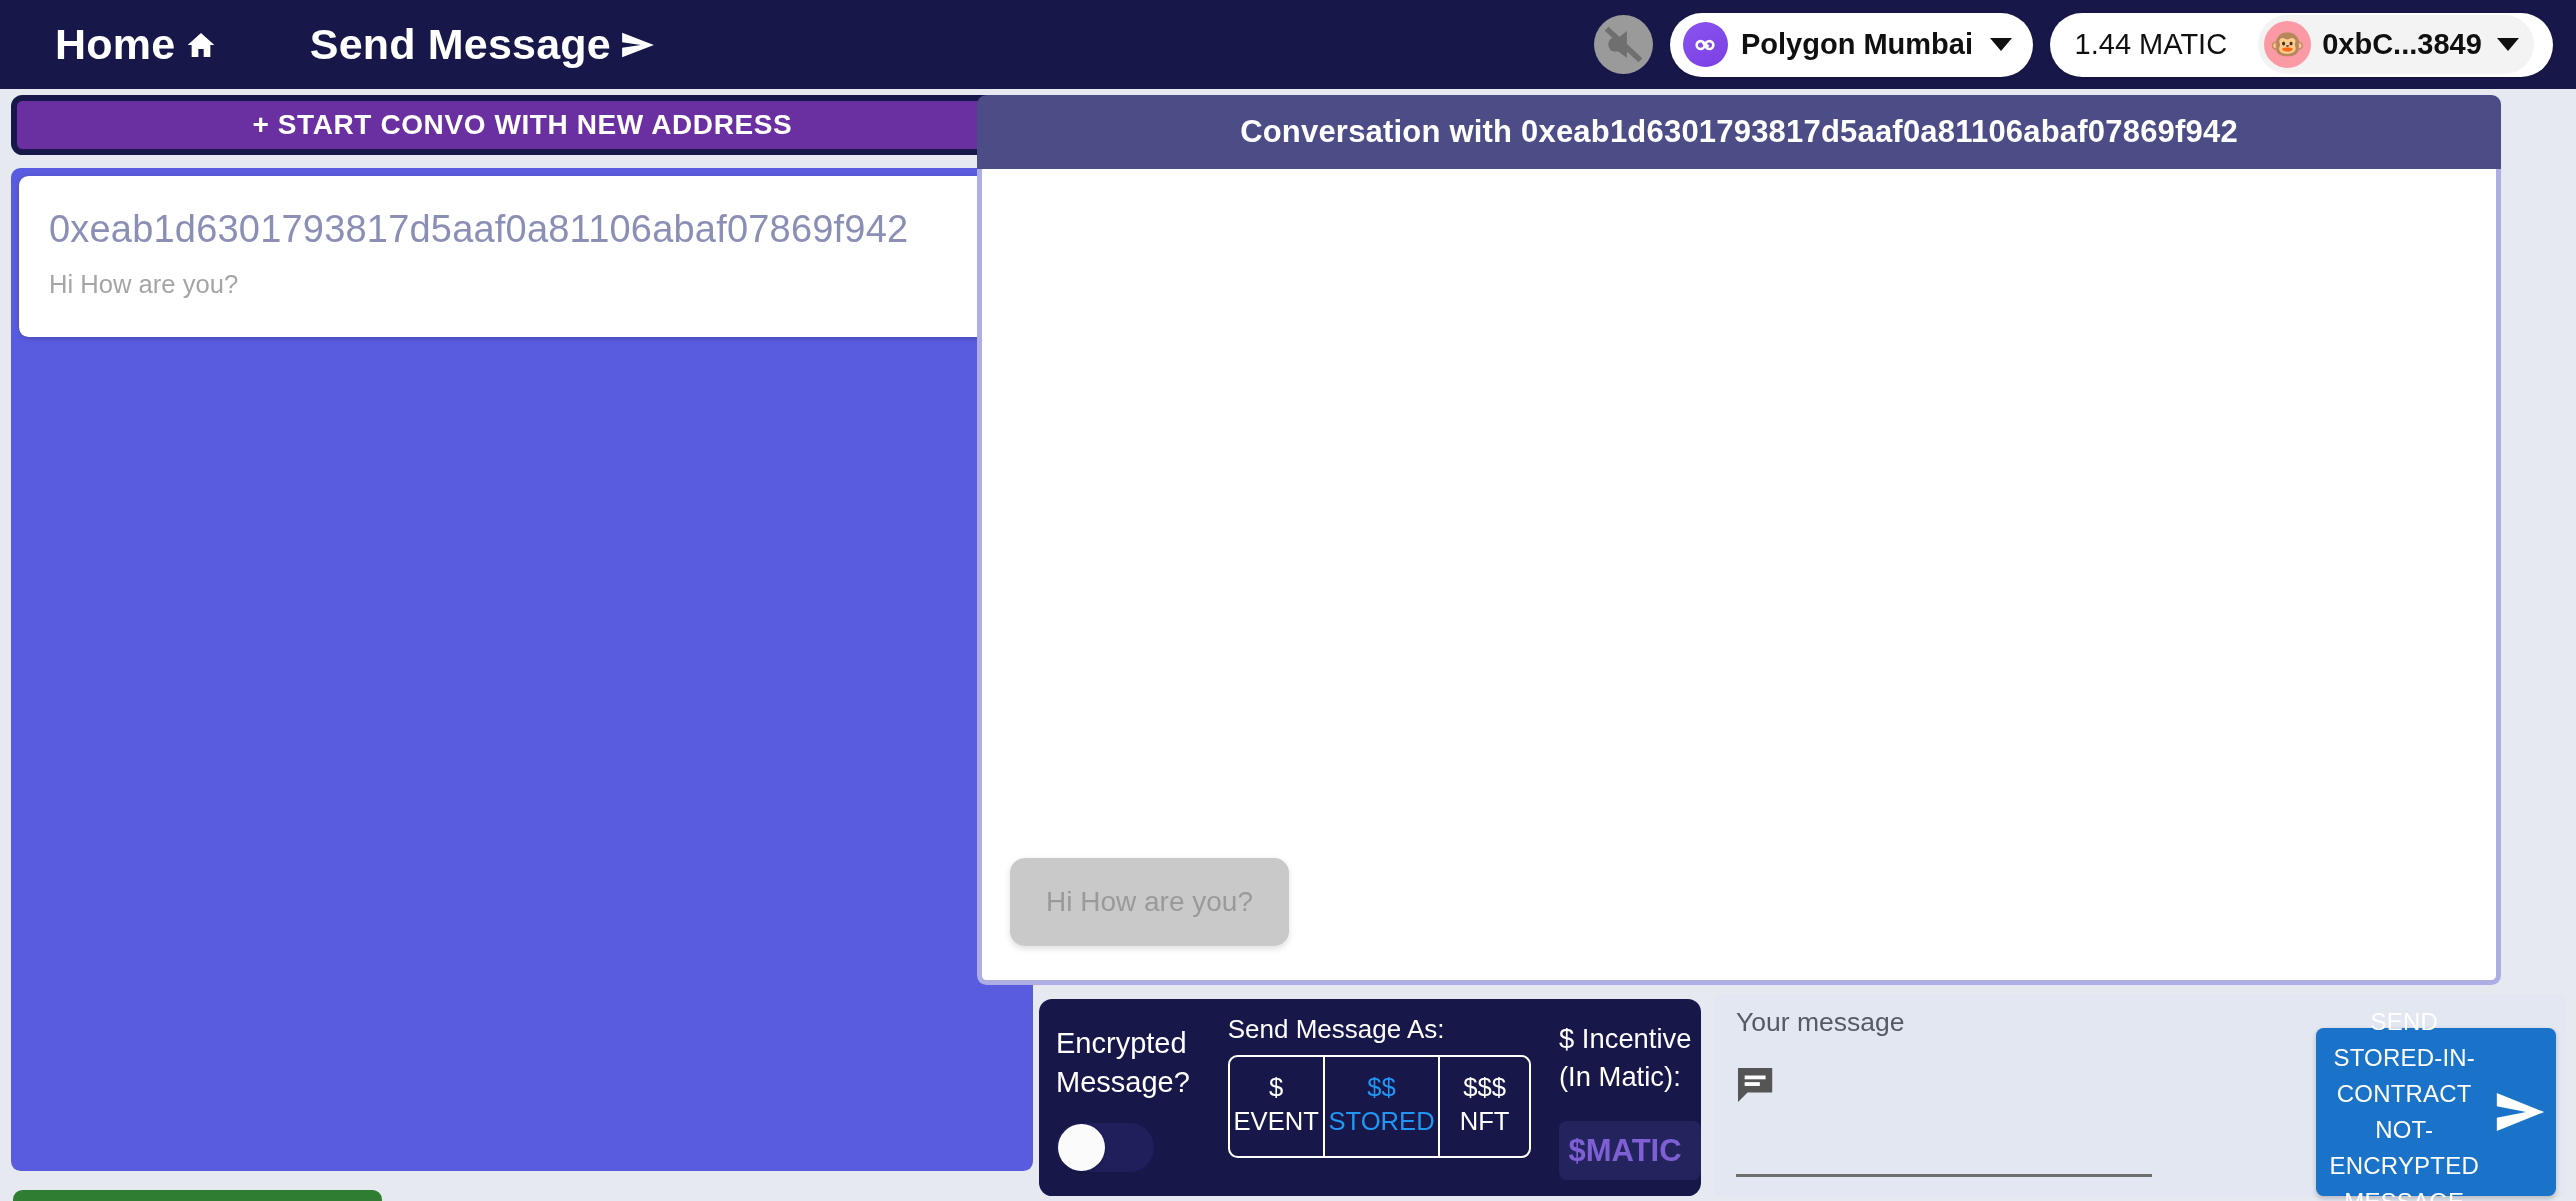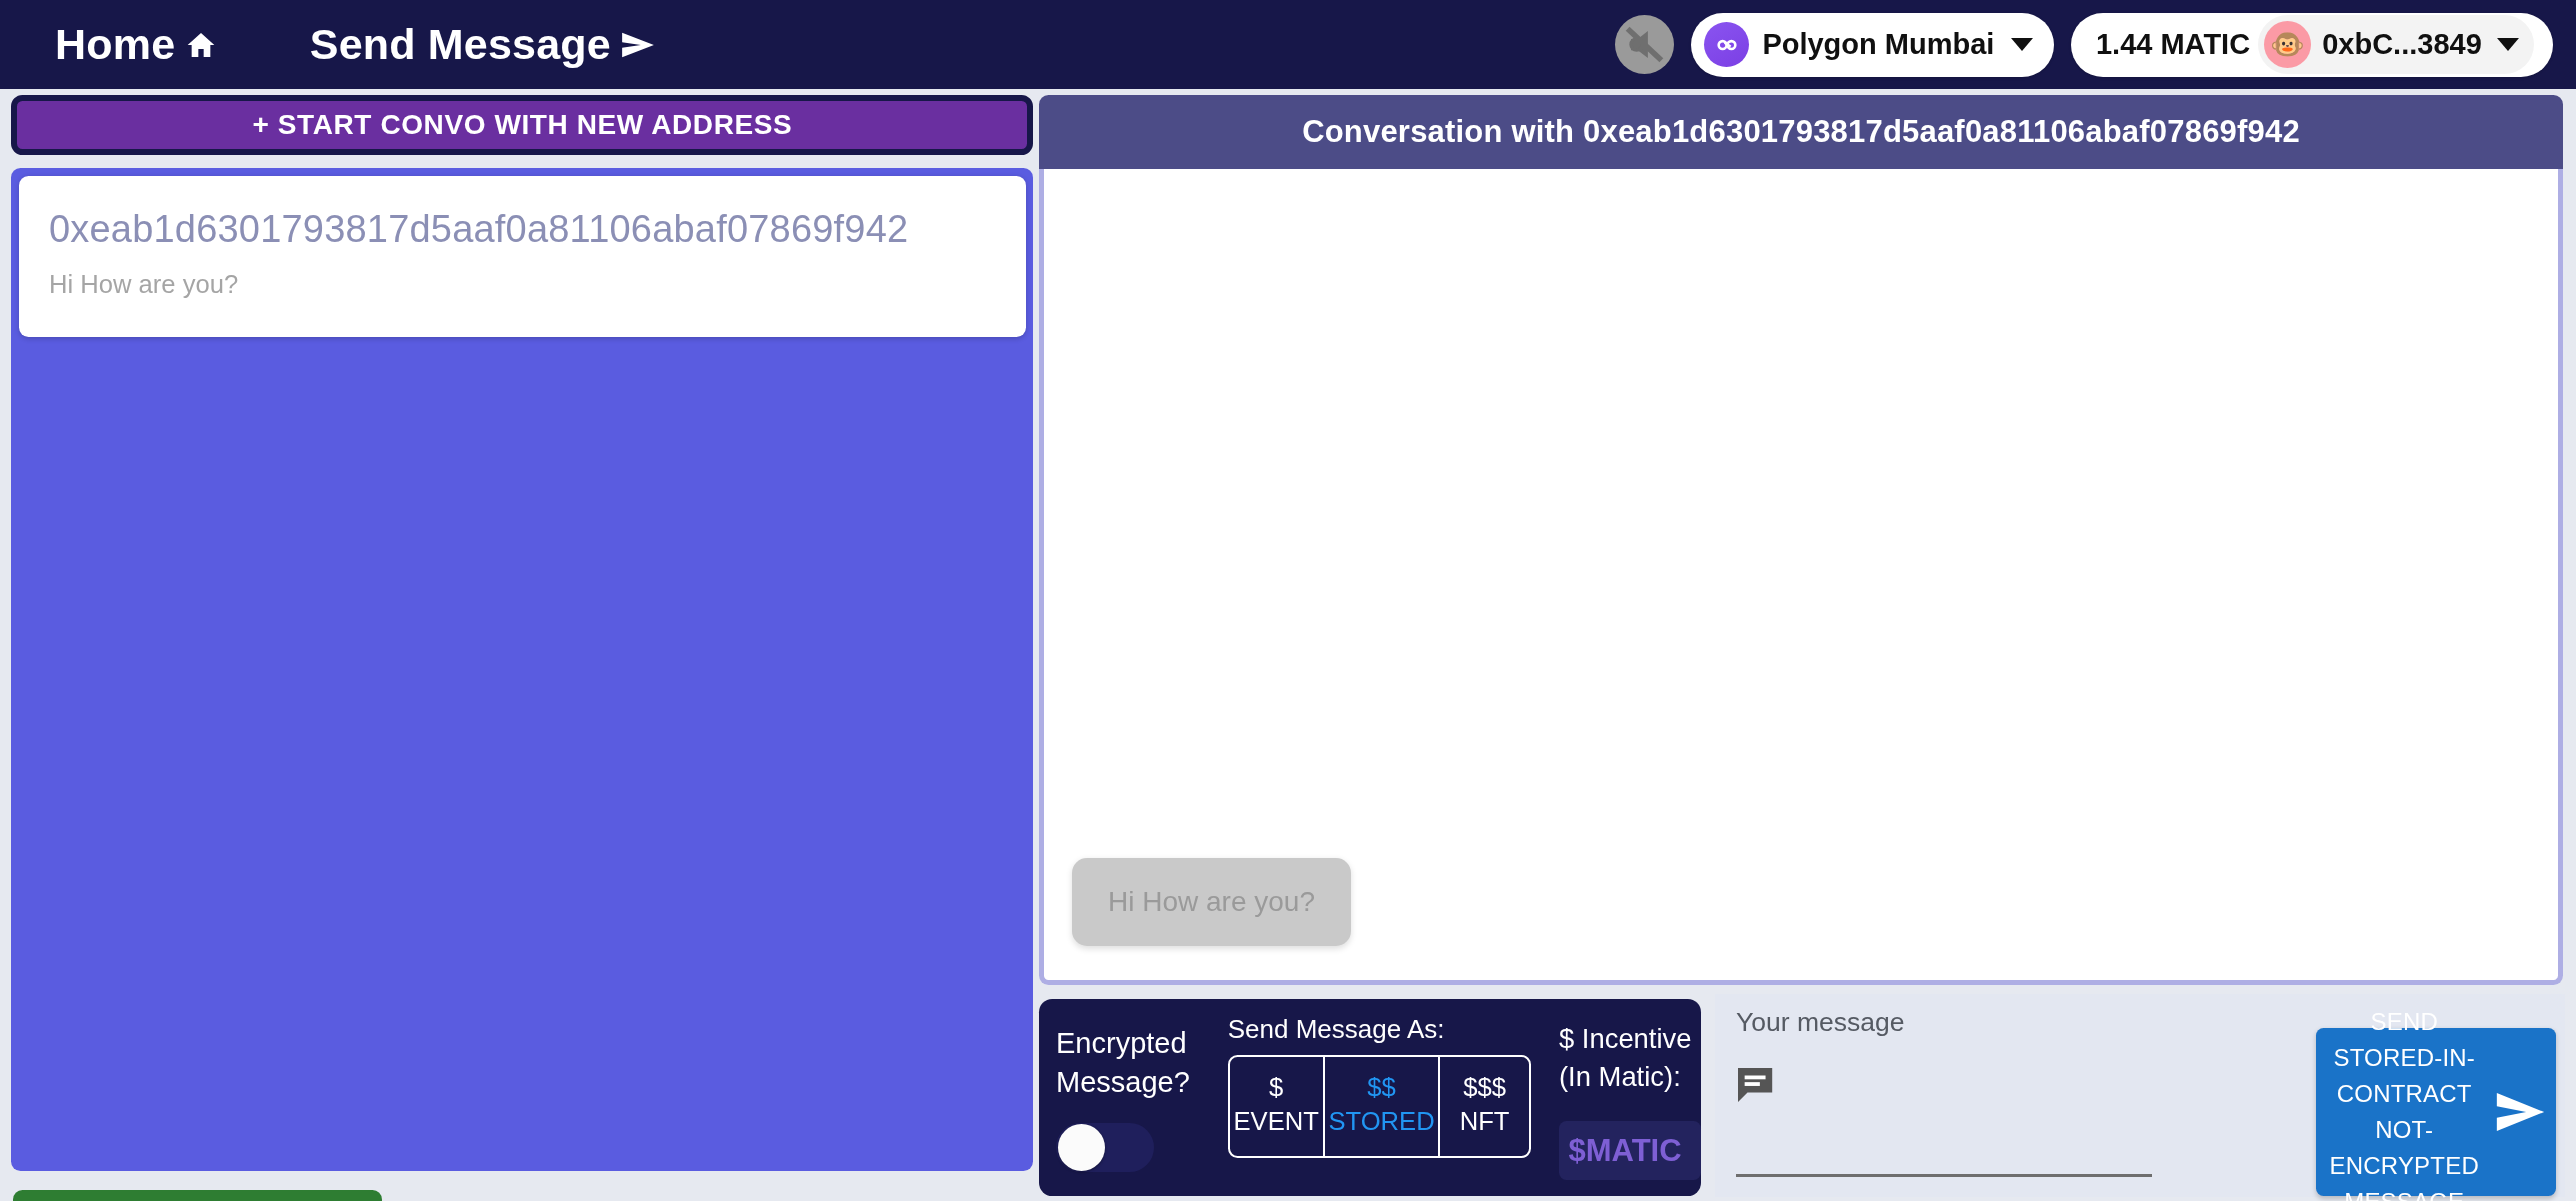--- a/index.html
+++ b/index.html
@@ -47,21 +47,21 @@
     background:linear-gradient(150deg,#8a54f0,#7b3fe4);
     display:flex;align-items:center;justify-content:center;flex:0 0 auto;
   }
   .pill-text{ font-size:29px; font-weight:bold; color:#101010; white-space:nowrap; }
   .chev{ width:0;height:0;border-left:11.4px solid transparent;border-right:11.4px solid transparent;border-top:13.2px solid #101010; margin-left:3.8px;}
   .acct-pill{
     background:#ffffff; border-radius:32px; height:64px;
     display:flex; align-items:center; padding:0 19px 0 24.6px; gap:0;
     cursor:pointer; box-shadow:0 0.9px 2.8px rgba(0,0,0,.18);
   }
-  .balance{ font-size:29px; font-weight:bold; color:#101010; white-space:nowrap; margin-right:8px; }
+  .balance{ font-size:29px; font-weight:normal; color:#101010; white-space:nowrap; margin-right:31px; }
   .acct-inner{
     background:#f3f3f3; border-radius:30px; height:59px;
     display:flex; align-items:center; padding:0 15px 0 5.7px; gap:11.4px;
   }
   .avatar{
     width:47px;height:47px;border-radius:50%;
     background:#fb9aa5; display:flex;align-items:center;justify-content:center;
     font-size:28px; flex:0 0 auto; line-height:1;
   }
   .acct-addr{ font-size:29px; font-weight:bold; color:#101010; white-space:nowrap;}
@@ -96,21 +96,21 @@
   }
   .convo-preview{ margin-top:19px; font-size:25.6px; color:#a5a5a5; }
 
   .green-bar{
     position:absolute; left:13.2px; top:1190px;
     width:369px; height:24.6px; background:#2e7d32; border-radius:9.5px 9.5px 0 0;
   }
 
   
   .chat-wrap{
-    position:absolute; left:1039px; top:95px;
+    position:absolute; left:977px; top:95px;
     width:1524px; height:890px;
   }
   .chat-header{
     width:1524px; height:74px;
     background:#4c4c87; color:#ffffff;
     border-radius:9.5px 9.5px 0 0;
     display:flex; align-items:center; justify-content:center;
     font-size:31px; font-weight:bold; letter-spacing:0.2px;
   }
   .chat-body{

